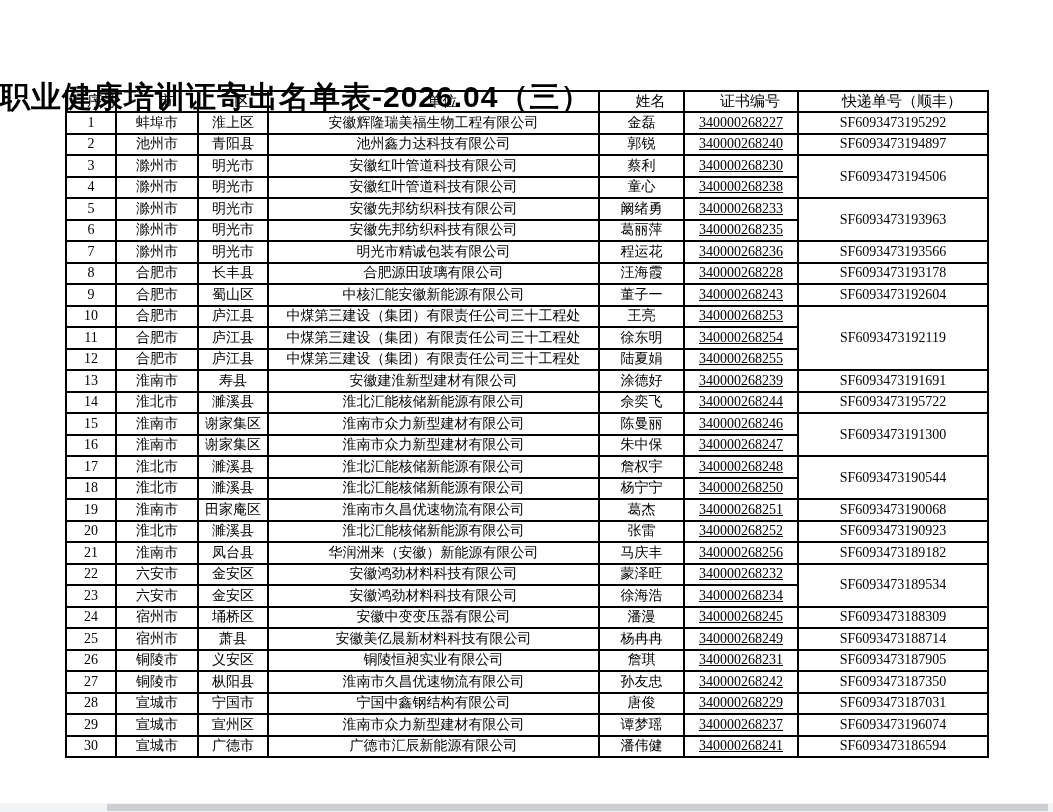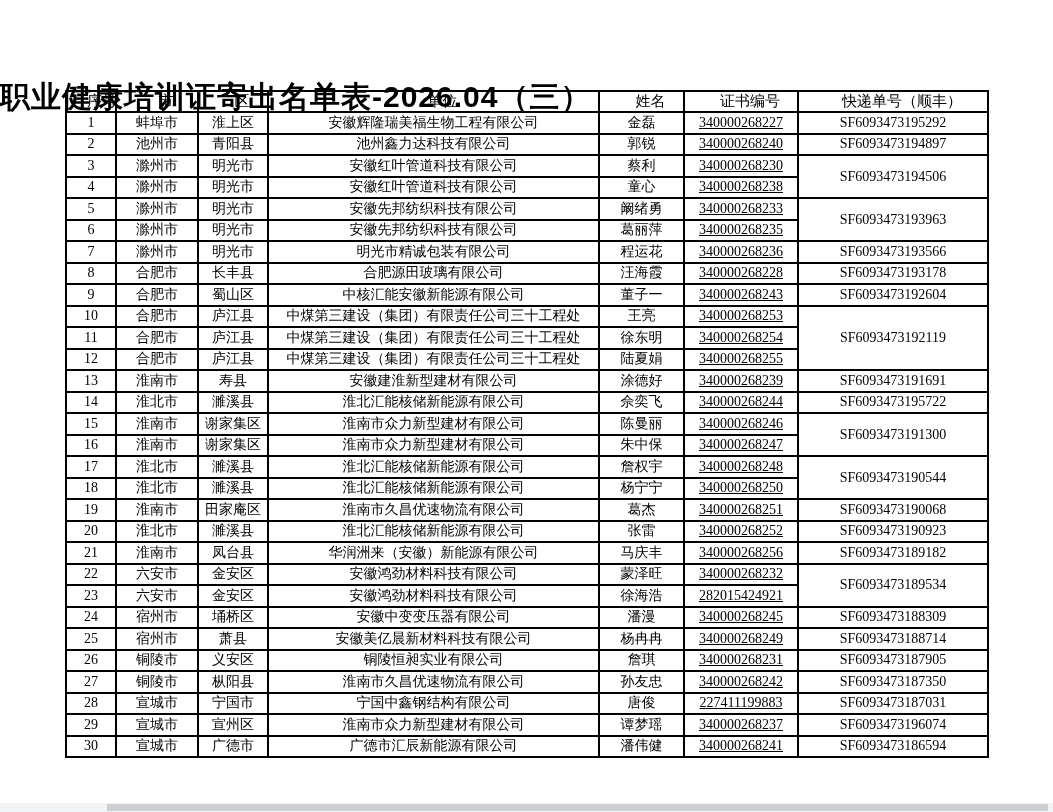--- a/index.html
+++ b/index.html
@@ -296,21 +296,21 @@
         <td class="c-name">蒙泽旺</td>
         <td class="c-cert">340000268232</td>
         <td class="c-trk" rowspan="2">SF6093473189534</td>
       </tr>
       <tr>
         <td class="c-no">23</td>
         <td class="c-city">六安市</td>
         <td class="c-district">金安区</td>
         <td class="c-comp">安徽鸿劲材料科技有限公司</td>
         <td class="c-name">徐海浩</td>
-        <td class="c-cert">282015424921</td>
+        <td class="c-cert">340000268234</td>
       </tr>
       <tr>
         <td class="c-no">24</td>
         <td class="c-city">宿州市</td>
         <td class="c-district">埇桥区</td>
         <td class="c-comp">安徽中变变压器有限公司</td>
         <td class="c-name">潘漫</td>
         <td class="c-cert">340000268245</td>
         <td class="c-trk">SF6093473188309</td>
       </tr>
@@ -340,21 +340,21 @@
         <td class="c-name">孙友忠</td>
         <td class="c-cert">340000268242</td>
         <td class="c-trk">SF6093473187350</td>
       </tr>
       <tr>
         <td class="c-no">28</td>
         <td class="c-city">宣城市</td>
         <td class="c-district">宁国市</td>
         <td class="c-comp">宁国中鑫钢结构有限公司</td>
         <td class="c-name">唐俊</td>
-        <td class="c-cert">227411199883</td>
+        <td class="c-cert">340000268229</td>
         <td class="c-trk">SF6093473187031</td>
       </tr>
       <tr>
         <td class="c-no">29</td>
         <td class="c-city">宣城市</td>
         <td class="c-district">宣州区</td>
         <td class="c-comp">淮南市众力新型建材有限公司</td>
         <td class="c-name">谭梦瑶</td>
         <td class="c-cert">340000268237</td>
         <td class="c-trk">SF6093473196074</td>

